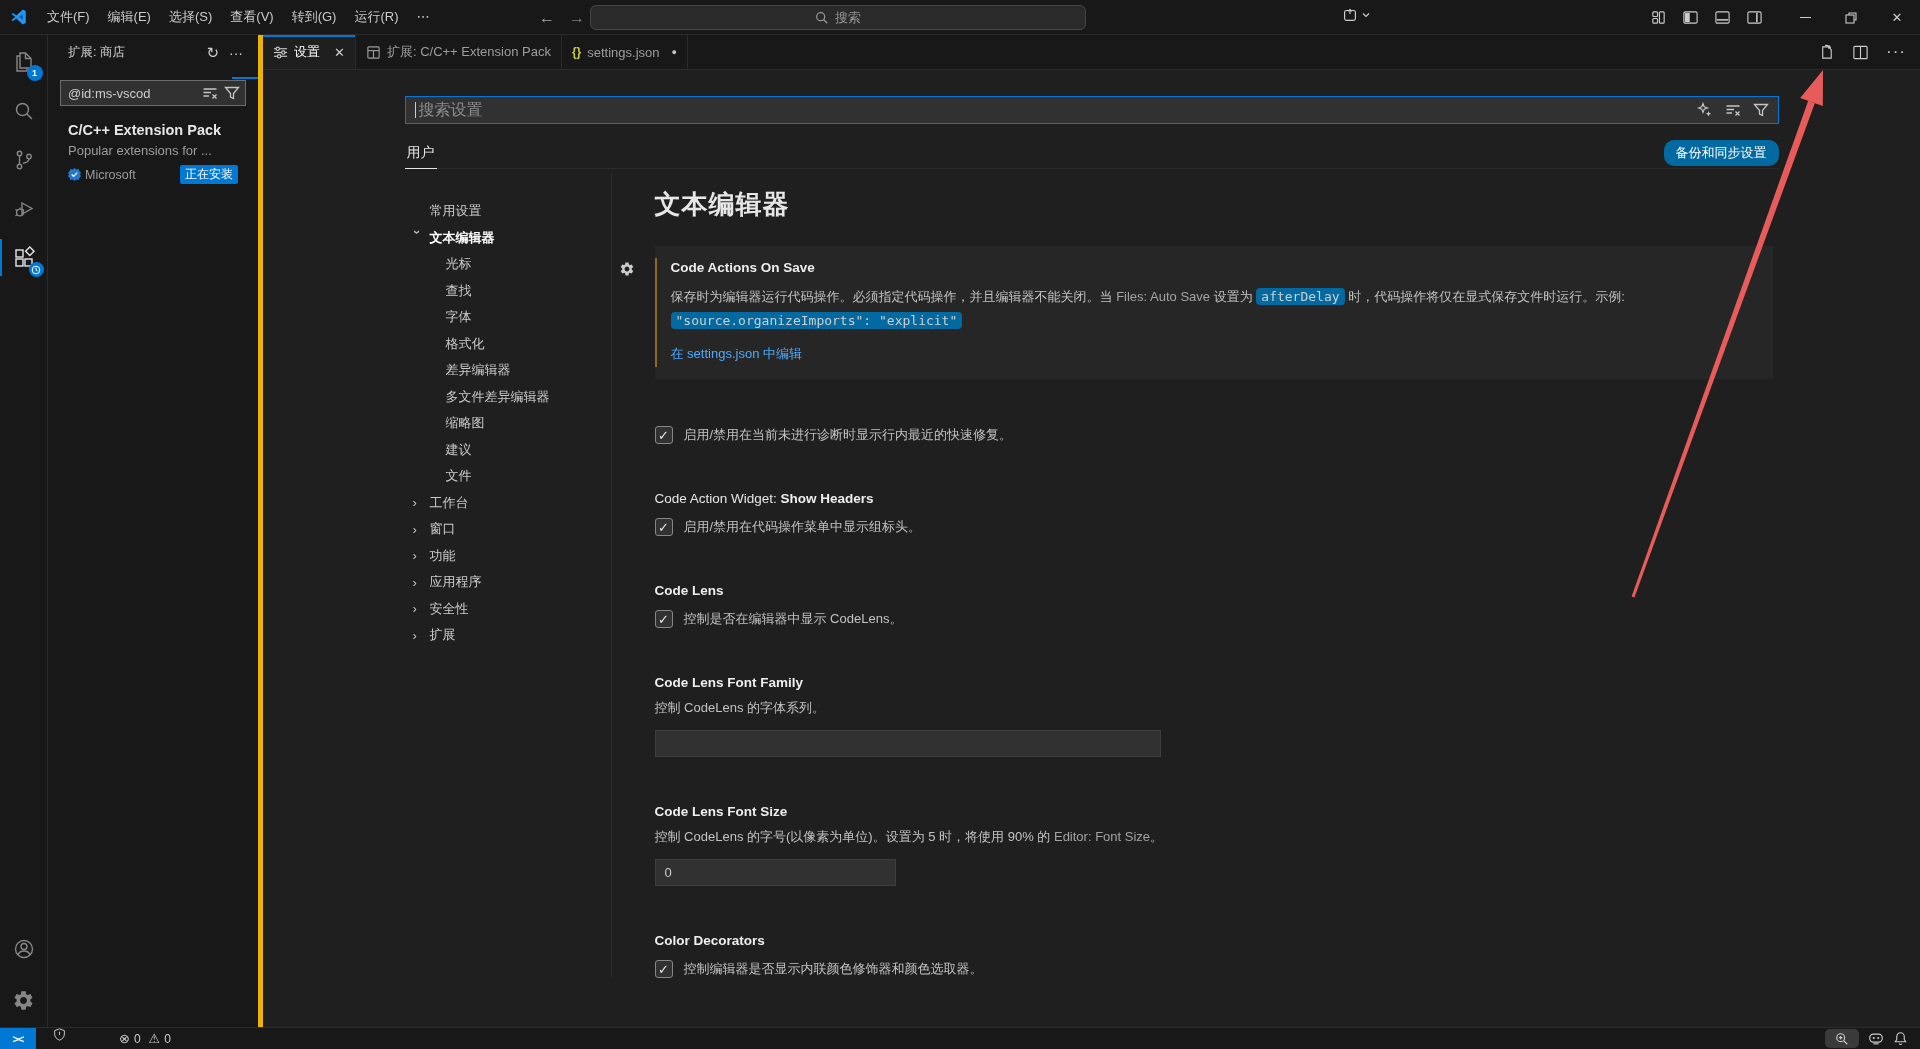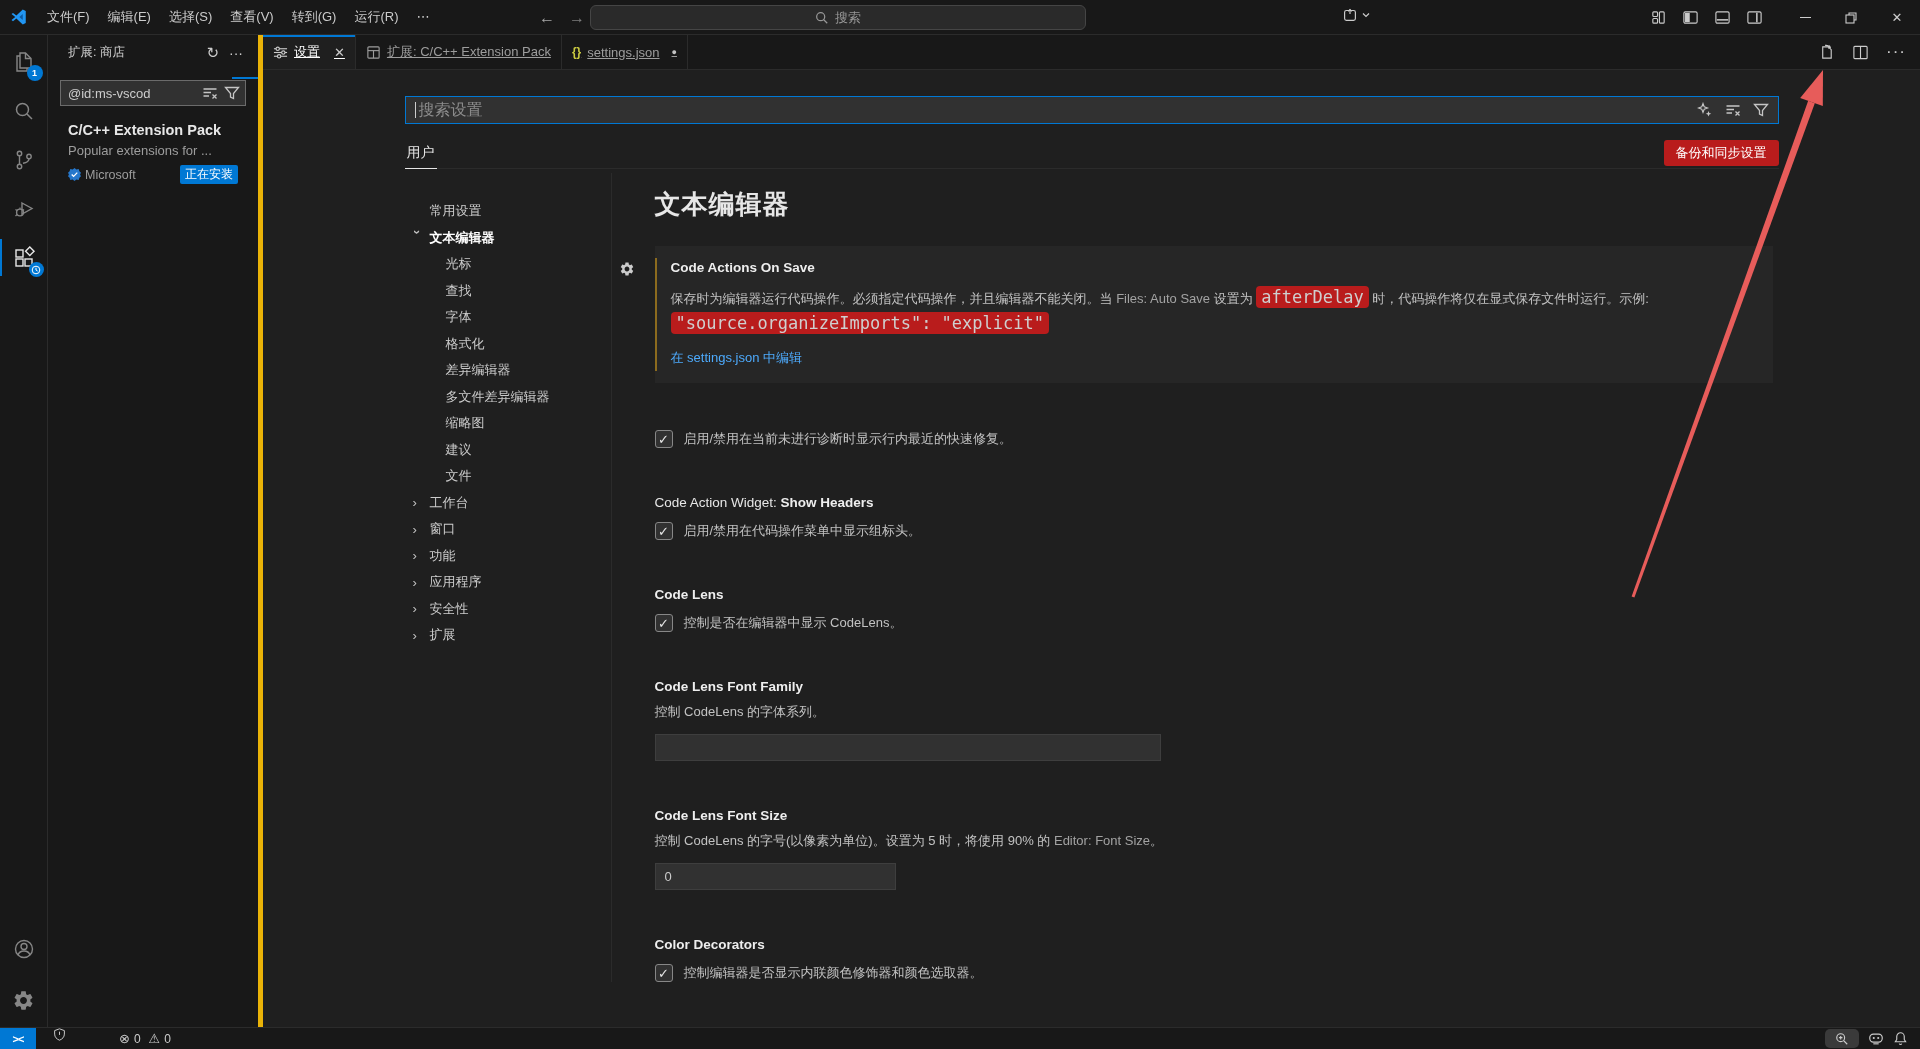--- a/index.html
+++ b/index.html
@@ -54,58 +54,58 @@
   .ext-name { font-size:14.5px; font-weight:bold; color:#e7e7e7; white-space:nowrap; }
   .ext-desc { margin-top:5px; font-size:13px; color:#9d9d9d; white-space:nowrap; }
   .ext-meta { margin-top:7px; display:flex; align-items:center; }
   .ext-pub { margin-left:4px; font-size:12.5px; color:#9d9d9d;text-align:center; }
   .ext-badge { margin-left:auto; background:#0078d4; color:#fff; font-size:12px; padding:1px 5px; border-radius:2px; }
 
   
   .editor { flex:1; display:flex; flex-direction:column; background:#1f1f1f; min-width:0; }
   .tabbar { height:35px; background:#181818; border-bottom:1px solid #2b2b2b; display:flex; }
   .tab { display:flex; align-items:center; gap:6px; padding:0 10px; font-size:13px; color:#9d9d9d;
-    border-right:1px solid #2b2b2b; position:relative;text-decoration:underline; }
+    border-right:1px solid #2b2b2b; position:relative; }
   .tab.active { background:#1f1f1f; color:#ffffff; }
   .tab.active::before { content:""; position:absolute; left:0; right:0; top:0; height:2px; background:#0078d4; }
   .tab-close { margin-left:8px; font-size:13px; color:#cccccc; }
   .tab-dot { font-size:9px; color:#c4c4c4; margin-left:6px; }
   .editor-actions { margin-left:auto; display:flex; align-items:center; gap:17px; padding-right:14px; color:#cccccc; }
   .ea-more { font-size:17px; letter-spacing:1px; color:#cccccc; }
 
   
   .settings { flex:1; position:relative; overflow:hidden; }
   .settings-inner { width:1374px; margin:0 auto; padding-top:26px; }
   .s-search { height:28px; border:1px solid #0078d4; background:#313131; display:flex; align-items:center; padding:0 9px; }
   .caret { width:1px; height:16px; background:#cccccc; margin-right:3px; }
   .s-placeholder { color:#8c8c8c; font-size:16px; flex:1; }
   .s-search-icons { display:flex; align-items:center; gap:12px; color:#cccccc; }
   .s-tabs-row { display:flex; align-items:center; margin-top:13px; height:32px; border-bottom:1px solid #2b2b2b; }
   .s-scope { font-size:14px; color:#e7e7e7; padding:6px 2px; border-bottom:1px solid #e7e7e7; margin-bottom:-1px; }
-  .sync-btn { margin-left:auto; background:#b91c1c; color:#ffffff; font-size:13px; height:26px;
-    padding:0 12px; border:none; border-radius:3px; display:flex; align-items:center; }
+  .sync-btn { margin-left:auto; background:#0369a1; color:#ffffff; font-size:13px; height:26px;
+    padding:0 12px; border:none; border-radius:10px; display:flex; align-items:center; }
   .s-body { display:flex; margin-top:4px; }
   .s-toc { width:206px; padding-top:25px; font-size:13px; color:#cccccc; }
   .toc-item { height:26.5px; display:flex; align-items:center; padding-left:8px; }
   .toc-item .chev { width:17px; font-size:13px; color:#c0c0c0; flex:none; }
   .toc-item .chev.down { transform:rotate(90deg) translate(1px,4px); }
   .toc-item.no-chev { padding-left:25px; }
   .toc-item.child { padding-left:41px; }
   .toc-item.selected { color:#ffffff; font-weight:bold; }
   .s-content { flex:1; border-left:1px solid #2b2b2b; padding:14px 10px 0 43px; position:relative; min-width:0; }
   .s-heading { font-size:26px; font-weight:bold; color:#e7e7e7; letter-spacing:1px; }
 
   .row-highlight { margin-top:24px; background:#262626; padding:14px 16px 16px 16px; position:relative; width:1118px; }
   .gold-line { position:absolute; left:0; top:12px; bottom:12px; width:2px; background:#8c6b1e; }
   .row-gear { position:absolute; left:-36px; top:15px; color:#cccccc; }
   .row-title { font-size:13.5px; color:#e7e7e7; }
   .row-title b { color:#eeeeee; }
   .row-desc { margin-top:10px; font-size:13px; color:#c2c2c2; line-height:24px; max-width:1080px; }
-  .code-chip { font-family:"DejaVu Sans Mono","Liberation Mono",monospace; font-size:17px;
-    background:#b91c1c; color:#cfcfcf; padding:1px 5px; border-radius:4px; }
+  .code-chip { font-family:"DejaVu Sans Mono","Liberation Mono",monospace; font-size:13px;
+    background:#0369a1; color:#cfcfcf; padding:1px 5px; border-radius:4px; }
   .link { color:#a3a3a3; }
   .edit-link { display:inline-block; margin-top:12px; font-size:13px; color:#4daafc; }
 
   .s-row { margin-top:47px; }
   .chk-row { margin-top:12px; display:flex; align-items:center; gap:11px; }
   .checkbox { width:18px; height:18px; border:1px solid #878787; border-radius:3px; background:#313131;
     color:#e7e7e7; font-size:13px; display:flex; align-items:center; justify-content:center; flex:none; }
   .chk-desc { font-size:13px; color:#c2c2c2; }
   .plain-desc { margin-top:9px; font-size:13px; color:#c2c2c2; }
   .text-input { margin-top:13px; height:27px; background:#313131; border:1px solid #3e3e3e;

